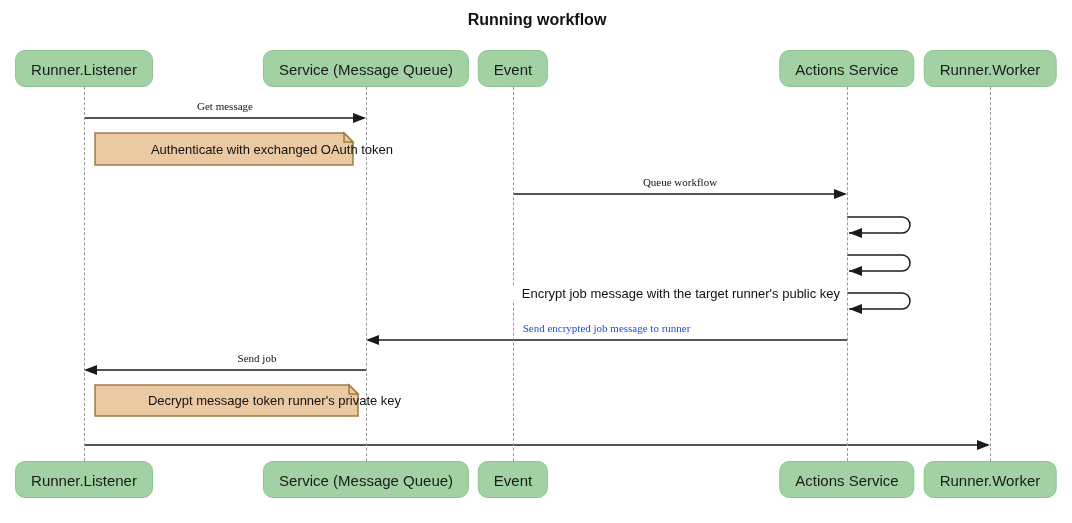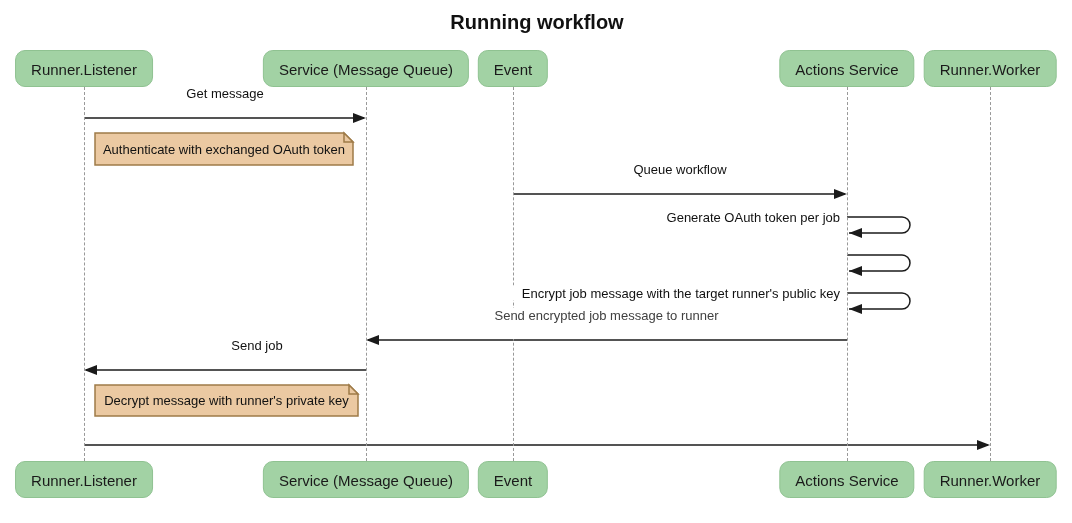--- a/index.html
+++ b/index.html
@@ -11,21 +11,21 @@
     font-family: "Liberation Sans", sans-serif;
     color: #111111;
     overflow: hidden;
   }
   #diagram-svg { position: absolute; left: 0; top: 0; }
   .diagram-title {
     position: absolute;
     left: 537px;
     top: 11px;
     transform: translateX(-50%);
-    font-size: 20px;
+    font-size: 16px;
     font-weight: bold;
     white-space: nowrap;
   }
   .actor {
     position: absolute;
     transform: translateX(-50%);
     height: 37px;
     line-height: 37px;
     padding: 0 15px;
     border-radius: 10px;
@@ -34,40 +34,42 @@
     text-align: center;
     box-sizing: border-box;
   }
   .lifeline {
     position: absolute;
     width: 0;
     border-left: 1px dashed #999999;
   }
   .msg-label {
     position: absolute;
-    font-size: 13px;
+    font-size: 11px;
     white-space: nowrap;
     transform: translate(-50%, -100%);
-    padding-bottom: 16px;
+    padding-bottom: 5px;
     background: #ffffff;
+    font-family: Liberation Serif, serif;
   }
   .self-label {
     position: absolute;
     font-size: 13px;
     white-space: nowrap;
     transform: translate(-100%, -50%);
     background: #ffffff;
   }
   .note-label {
     position: absolute;
     font-size: 13px;
     white-space: nowrap;
     display: flex;
     align-items: center;
     justify-content: center;
+    padding-left: 48px;
   }
 </style>
 </head>
 <body>
 
 <div id="stage">
   <svg id="diagram-svg" width="1072" height="523">
       <line x1="84" y1="118" x2="364" y2="118" stroke="#1b1b1b" stroke-width="1.5"></line>
       <polygon points="366,118 353,113 353,123" fill="#1b1b1b"></polygon>
       <polygon points="95,133 344,133 353,142 353,165 95,165" fill="#ebc9a2" stroke="#9f7b48" stroke-width="1.5"></polygon>
@@ -101,18 +103,17 @@
     <div class="actor" style="left: 366px; top: 461px; background: rgb(162, 210, 164); border: 1px solid rgb(143, 194, 145); color: rgb(26, 26, 26);">Service (Message Queue)</div>
     <div class="actor" style="left: 513px; top: 50px; background: rgb(162, 210, 164); border: 1px solid rgb(143, 194, 145); color: rgb(26, 26, 26);">Event</div>
     <div class="actor" style="left: 513px; top: 461px; background: rgb(162, 210, 164); border: 1px solid rgb(143, 194, 145); color: rgb(26, 26, 26);">Event</div>
     <div class="actor" style="left: 847px; top: 50px; background: rgb(162, 210, 164); border: 1px solid rgb(143, 194, 145); color: rgb(26, 26, 26);">Actions Service</div>
     <div class="actor" style="left: 847px; top: 461px; background: rgb(162, 210, 164); border: 1px solid rgb(143, 194, 145); color: rgb(26, 26, 26);">Actions Service</div>
     <div class="actor" style="left: 990px; top: 50px; background: rgb(162, 210, 164); border: 1px solid rgb(143, 194, 145); color: rgb(26, 26, 26);">Runner.Worker</div>
     <div class="actor" style="left: 990px; top: 461px; background: rgb(162, 210, 164); border: 1px solid rgb(143, 194, 145); color: rgb(26, 26, 26);">Runner.Worker</div>
     <div class="msg-label" style="left: 225px; top: 117px; color: rgb(17, 17, 17);">Get message</div>
     <div class="note-label" style="left: 95px; top: 133px; width: 258px; height: 32px; color: rgb(17, 17, 17);">Authenticate with exchanged OAuth token</div>
     <div class="msg-label" style="left: 680px; top: 193px; color: rgb(17, 17, 17); text-align: right;">Queue workflow</div>
-    <div class="self-label" style="left: 840px; top: 217px; color: rgb(17, 17, 17);">Generate OAuth token per job</div>
     <div class="self-label" style="left: 840px; top: 293px; color: rgb(17, 17, 17); padding-left: 43px;">Encrypt job message with the target runner's public key</div>
-    <div class="msg-label" style="left: 606.5px; top: 339px; color: #404040;">Send encrypted job message to runner</div>
+    <div class="msg-label" style="left: 606.5px; top: 339px; color: #1d4ed8;">Send encrypted job message to runner</div>
     <div class="msg-label" style="left: 225px; top: 369px; color: rgb(17, 17, 17); margin-left: 32px;">Send job</div>
-    <div class="note-label" style="left: 95px; top: 385px; width: 263px; height: 31px; color: rgb(17, 17, 17);">Decrypt message with runner's private key</div>
+    <div class="note-label" style="left: 95px; top: 385px; width: 263px; height: 31px; color: rgb(17, 17, 17);">Decrypt message token runner's private key</div>
   </div>
 
 </body></html>

